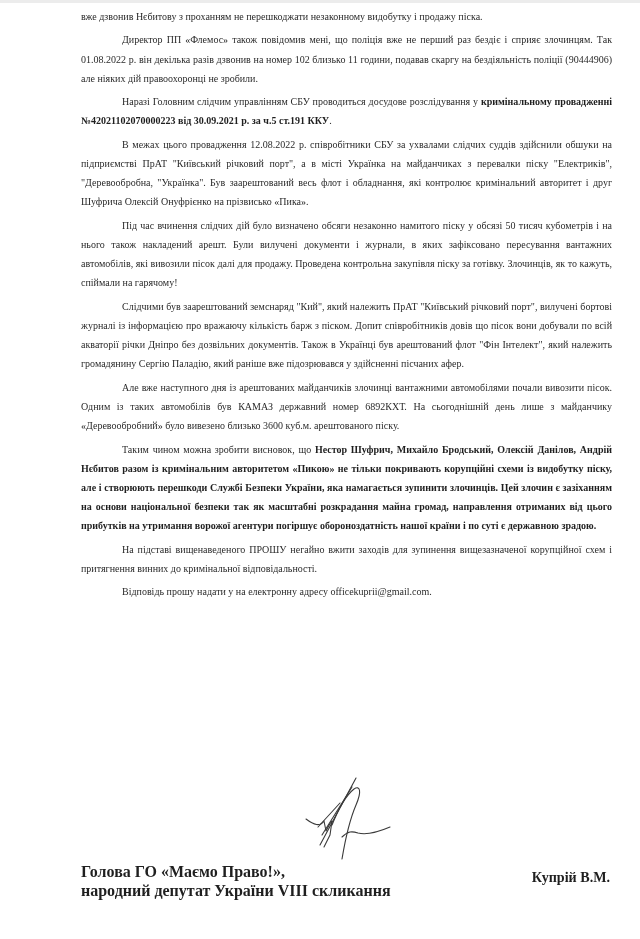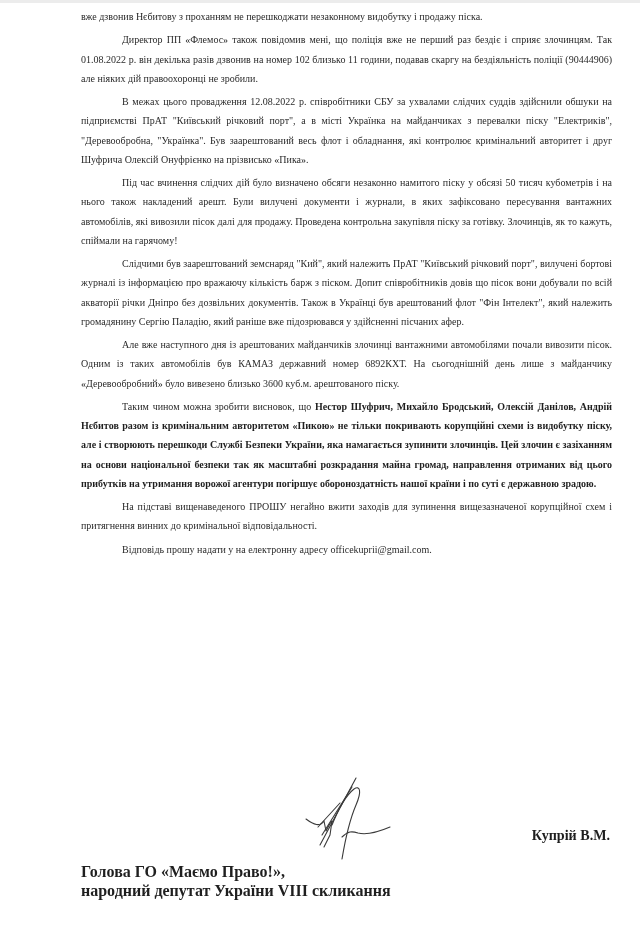--- a/index.html
+++ b/index.html
@@ -13,30 +13,31 @@
   .page {
     position: absolute; left: 81px; top: 7px; width: 531px;
     font-size: 10px; line-height: 19.2px;
     text-align: justify;
   }
   .page p { margin: 0 0 4.2px 0; text-indent: 41px; hyphens: none; }
   .page p.noindent { text-indent: 0; }
   .page b { font-weight: bold; color: #1f1f1f; }
   .signature { position:absolute; left:292px; top:775px; width:120px; height:90px; }
   .sign-left { position:absolute; left:81px; top:862px; font-weight:bold; font-size:16px; line-height:19px; color:#1f1f1f; }
-  .sign-right { position:absolute; right:30px; top:826px; font-weight:bold; font-size:14.1px; line-height:19px; color:#1f1f1f; }
+  .sign-right { position:absolute; right:30px; top:868px; font-weight:bold; font-size:14.1px; line-height:19px; color:#1f1f1f; }
 </style>
 </head>
 <body>
 
 <div class="top-edge"></div>
 
 <div class="page" id="page">
     <p class="noindent"><span>вже дзвонив Нєбитову з проханням не перешкоджати незаконному видобутку і продажу піска.</span></p>
     <p><span>Директор ПП «Флемос» також повідомив мені, що поліція вже не перший раз бездіє і сприяє злочинцям. Так 01.08.2022 р. він декілька разів дзвонив на номер 102 близько 11 години, подавав скаргу на бездіяльність поліції (90444906) але ніяких дій правоохоронці не зробили.</span></p>
+    <p><span>Наразі Головним слідчим управлінням СБУ проводиться досудове розслідування у </span><b>кримінальному провадженні №42021102070000223 від 30.09.2021 р. за ч.5 ст.191 ККУ</b><span>.</span></p>
     <p><span>В межах цього провадження 12.08.2022 р. співробітники СБУ за ухвалами слідчих суддів  здійснили обшуки на підприємстві ПрАТ "Київський річковий порт", а в місті Українка на майданчиках з перевалки піску "Електриків", "Деревообробна, "Українка". Був заарештований весь флот і обладнання, які контролює кримінальний авторитет і друг Шуфрича Олексій Онуфрієнко на прізвисько «Пика».</span></p>
     <p><span>Під час вчинення слідчих дій було визначено обсяги незаконно намитого піску у обсязі 50 тисяч кубометрів і на нього також накладений арешт. Були вилучені документи і журнали, в яких зафіксовано пересування вантажних автомобілів, які вивозили пісок далі для продажу. Проведена контрольна закупівля піску за готівку. Злочинців, як то кажуть, спіймали на гарячому!</span></p>
     <p><span>Слідчими був заарештований земснаряд "Кий", який належить ПрАТ "Київський річковий порт", вилучені бортові журналі із інформацією про вражаючу кількість барж з піском. Допит співробітників довів що пісок вони добували по всій акваторії річки Дніпро без дозвільних документів. Також в Українці був арештований флот "Фін Інтелект", який належить громадянину Сергію Паладію, який раніше вже підозрювався у здійсненні пісчаних афер.</span></p>
     <p><span>Але вже наступного дня із арештованих майданчиків злочинці вантажними автомобілями почали вивозити пісок. Одним із таких автомобілів був КАМАЗ державний номер 6892КХТ. На сьогоднішній день лише з майданчику «Деревообробний» було вивезено близько 3600 куб.м. арештованого піску.</span></p>
     <p><span>Таким чином можна зробити висновок, що </span><b>Нестор Шуфрич, Михайло Бродський, Олексій Данілов, Андрій Нєбитов разом із кримінальним авторитетом «Пикою» не тільки покривають корупційні схеми із видобутку піску, але і створюють перешкоди Службі Безпеки України, яка намагається зупинити злочинців. Цей злочин є зазіханням на основи національної безпеки так як масштабні розкрадання майна громад, направлення отриманих від цього прибутків на утримання ворожої агентури погіршує обороноздатність нашої країни і по суті є державною зрадою.</b></p>
     <p><span>На підставі вищенаведеного ПРОШУ негайно вжити заходів для зупинення вищезазначеної корупційної схем і притягнення винних до кримінальної відповідальності.</span></p>
     <p><span>Відповідь прошу надати у на електронну адресу officekuprii@gmail.com.</span></p>
   </div>
 
 <svg class="signature" viewBox="0 0 120 90">

